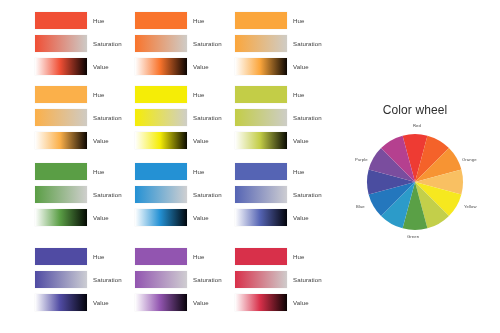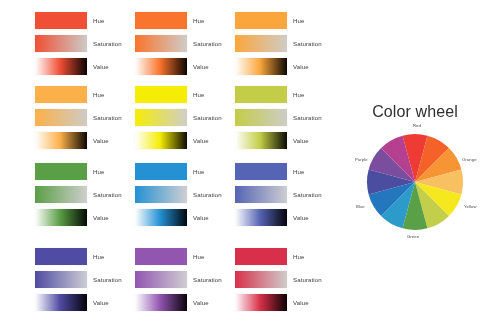--- a/index.html
+++ b/index.html
@@ -72,21 +72,21 @@
     width: 170px;
     height: 333px;
   }
 
   #wheel-title {
     position: absolute;
     left: 0;
     right: 0;
     top: 103px;
     text-align: center;
-    font-size: 16px;
+    font-size: 12px;
     color: #2f2f2f;
     letter-spacing: 0.1px;
   }
 
   #wheel-wrap {
     position: absolute;
     left: 35px;
     top: 132px;
     width: 100px;
     height: 100px;

